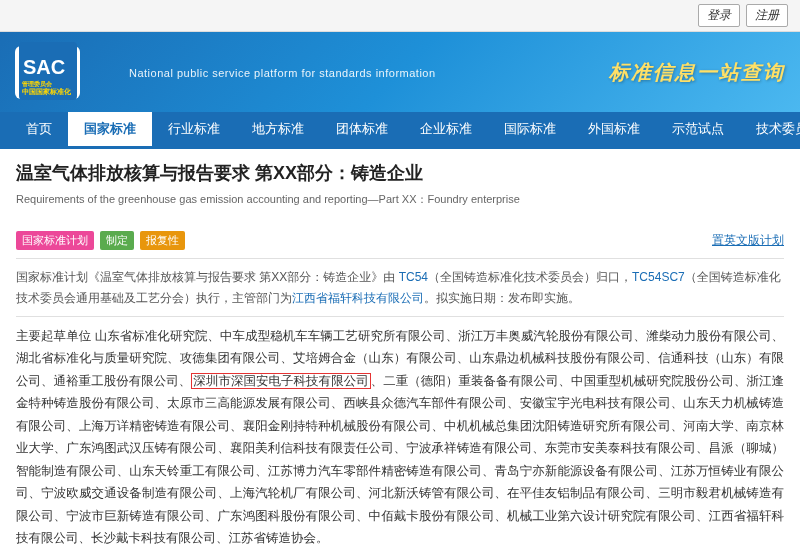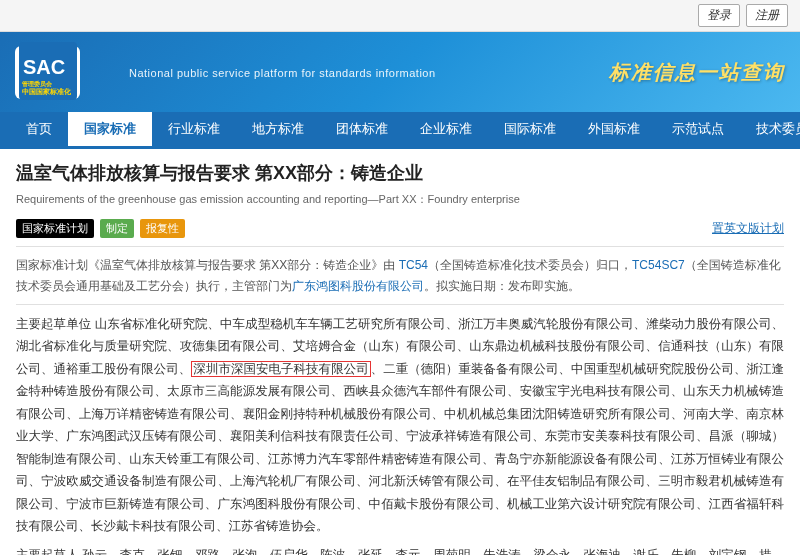--- a/index.html
+++ b/index.html
@@ -125,36 +125,36 @@
     .doc-title {
       font-size: 18px;
       font-weight: bold;
       color: #222;
       margin-bottom: 6px;
       line-height: 1.4;
     }
     .doc-subtitle {
       font-size: 11px;
       color: #666;
-      margin-bottom: 12px;
+      margin-bottom: 24px;
     }
 
     .tag-row {
       display: flex;
       align-items: center;
       gap: 6px;
       margin-bottom: 8px;
     }
     .tag {
       padding: 2px 6px;
       font-size: 11px;
       border-radius: 2px;
       color: #fff;
     }
-    .tag-blue { background: #000000; }
+    .tag-blue { background: #ec4899; }
     .tag-green { background: #5aab4e; }
     .tag-orange { background: #e8960c; }
 
     .plan-link {
       margin-left: auto;
       color: #1a6db5;
       font-size: 12px;
       cursor: pointer;
       text-decoration: underline;
     }
@@ -242,21 +242,21 @@
   <div class="tag-row">
     <span class="tag tag-blue">国家标准计划</span>
     <span class="tag tag-green">制定</span>
     <span class="tag tag-orange">报复性</span>
     <span class="plan-link">置英文版计划</span>
   </div>
 
   <hr class="divider">
 
   <div class="meta-text">
-    国家标准计划《温室气体排放核算与报告要求 第XX部分：铸造企业》由 <a class="meta-link">TC54</a>（全国铸造标准化技术委员会）归口，<a class="meta-link">TC54SC7</a>（全国铸造标准化技术委员会通用基础及工艺分会）执行，主管部门为<a class="meta-link">广东鸿图科股份有限公司</a>。拟实施日期：发布即实施。
+    国家标准计划《温室气体排放核算与报告要求 第XX部分：铸造企业》由 <a class="meta-link">TC54</a>（全国铸造标准化技术委员会）归口，<a class="meta-link">TC54SC7</a>（全国铸造标准化技术委员会通用基础及工艺分会）执行，主管部门为<a class="meta-link">江西省福轩科技有限公司</a>。拟实施日期：发布即实施。
   </div>
 
   <hr class="divider">
 
   <div class="body-text">
     主要起草单位 山东省标准化研究院、中车成型稳机车车辆工艺研究所有限公司、浙江万丰奥威汽轮股份有限公司、潍柴动力股份有限公司、<span class="highlight-org">湖北省标准化与质量研究院</span>、攻德集团有限公司、艾培姆合金（山东）有限公司、山东鼎边机械科技股份有限公司、信通科技（山东）有限公司、通裕重工股份有限公司、<span class="highlight-red">深圳市深国安电子科技有限公司</span>、二重（德阳）重装备备有限公司、中国重型机械研究院股份公司、浙江逢金特种铸造股份有限公司、太原市三高能源发展有限公司、西峡县众德汽车部件有限公司、安徽宝宇光电科技有限公司、山东天力机械铸造有限公司、上海万详精密铸造有限公司、襄阳金刚持特种机械股份有限公司、中机机械总集团沈阳铸造研究所有限公司、河南大学、南京林业大学、广东鸿图武汉压铸有限公司、襄阳美利信科技有限责任公司、宁波承祥铸造有限公司、东莞市安美泰科技有限公司、昌派（聊城）智能制造有限公司、山东天铃重工有限公司、江苏博力汽车零部件精密铸造有限公司、青岛宁亦新能源设备有限公司、江苏万恒铸业有限公司、宁波欧威交通设备制造有限公司、上海汽轮机厂有限公司、河北新沃铸管有限公司、在平佳友铝制品有限公司、三明市毅君机械铸造有限公司、宁波市巨新铸造有限公司、广东鸿图科股份有限公司、中佰戴卡股份有限公司、机械工业第六设计研究院有限公司、江西省福轩科技有限公司、长沙戴卡科技有限公司、江苏省铸造协会。
   </div>
 
   <div class="body-text" style="margin-top:6px;">
     主要起草人 孙云、李克、张钿、邓路、张泡、伍启华、陈波、张延、李元、周菊明、朱浩涛、梁会永、张海迪、谢乐、朱柳、刘宝钢、措、王超、陈黄、、刘继波、张金明、王岩、朱彬、郑健雄、张军宝、朱光涛、吴晨、包海平、骆建权、张建美、张志峰、武文凯、田政、田龙、薛嘉莉、陈庆华、杨尚广、帅德华、朱家辉、管欧格、任芳容、管维键、程从喜、姜利伟、陈晓群、陈邦强、王立标、张东方、李泽、梁叶飞、马莉、赵大峰、曹新、顾军里、王旭、吴铁明、陈建华、孙清、大呼、刘谢数、周柳杰、王立志、王清新、刘维洲、帕礼、苏晃凌、谢仲生、苏旻、淑语里、曾谷生、江苏铸造协会。

